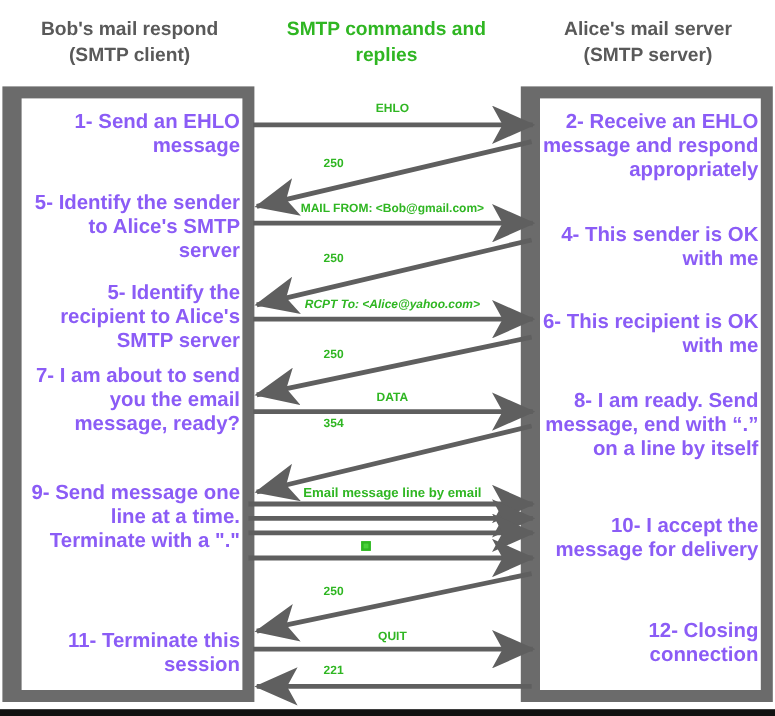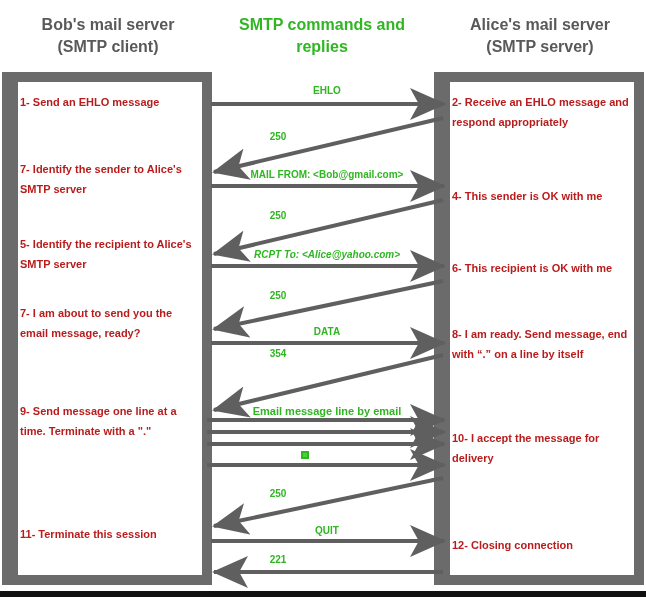--- a/index.html
+++ b/index.html
@@ -27,43 +27,43 @@
   .inner-right{left:450px;top:82px;width:184px;height:493px;}
 
   
   .mid-panel{position:absolute;left:212px;top:72px;width:222px;height:521px;background:#ffffff;}
 
   
   .bottom-strip{position:absolute;left:0;top:591px;width:646px;height:6px;background:#111111;}
 
   
   .note{
-    position:absolute;color:#b91c1c;font-weight:bold;font-size:11px;
-    line-height:20px;text-align:left;
+    position:absolute;color:#8b5cf6;font-weight:bold;font-size:17px;
+    line-height:20px;text-align:right;
   }
   .note-l{left:20px;width:180px;}
   .note-r{left:452px;width:180px;}
 
   
   .arrows{position:absolute;left:0;top:0;width:646px;height:597px;}
 
   
   .alabel{
     position:absolute;color:#2fb622;font-weight:bold;font-size:10px;
     white-space:nowrap;text-align:center;
   }
   .alabel.sm{font-size:11px;}
 </style>
 </head>
 <body>
 
 <div class="stage">
 
   <div class="hdr hdr-left">
-    <div>Bob's mail server</div>
+    <div>Bob's mail respond</div>
     <div>(SMTP client)</div>
   </div>
 
   <div class="hdr hdr-mid">
     <div>SMTP commands and</div>
     <div>replies</div>
   </div>
 
   <div class="hdr hdr-right">
     <div>Alice's mail server</div>
@@ -72,32 +72,32 @@
 
   <div class="mid-panel"></div>
 
   <div class="frame frame-left"></div>
   <div class="inner inner-left"></div>
 
   <div class="frame frame-right"></div>
   <div class="inner inner-right"></div>
 
   <div class="note note-l" style="top:92px;">1- Send an EHLO message</div>
-  <div class="note note-l" style="top:159px;">7- Identify the sender to Alice's SMTP server</div>
+  <div class="note note-l" style="top:159px;">5- Identify the sender to Alice's SMTP server</div>
   <div class="note note-l" style="top:234px;">5- Identify the recipient to Alice's SMTP server</div>
   <div class="note note-l" style="top:303px;">7- I am about to send you the email message, ready?</div>
   <div class="note note-l" style="top:401px;">9- Send message one line at a time. Terminate with a "."</div>
   <div class="note note-l" style="top:524px;">11- Terminate this session</div>
 
   <div class="note note-r" style="top:92px;">2- Receive an EHLO message and respond appropriately</div>
   <div class="note note-r" style="top:186px;">4- This sender is OK with me</div>
   <div class="note note-r" style="top:258px;">6- This recipient is OK with me</div>
   <div class="note note-r" style="top:324px;">8-  I am ready. Send message, end with “.” on a line by itself</div>
   <div class="note note-r" style="top:428px;">10-  I accept the message for delivery</div>
-  <div class="note note-r" style="top:535px;">12-  Closing connection</div>
+  <div class="note note-r" style="top:516px;">12-  Closing connection</div>
 
   <svg class="arrows" width="646" height="597" viewBox="0 0 646 597">
     <defs>
       <marker id="headR" markerWidth="9" markerHeight="8" refX="8.5" refY="4" orient="auto" markerUnits="strokeWidth">
         <path d="M0,0 L9,4 L0,8 L2.2,4 z" fill="#5f5f5f"></path>
       </marker>
       <marker id="headL" markerWidth="9" markerHeight="8" refX="8.5" refY="4" orient="auto" markerUnits="strokeWidth">
         <path d="M0,0 L9,4 L0,8 L2.2,4 z" fill="#5f5f5f"></path>
       </marker>
     </defs>

